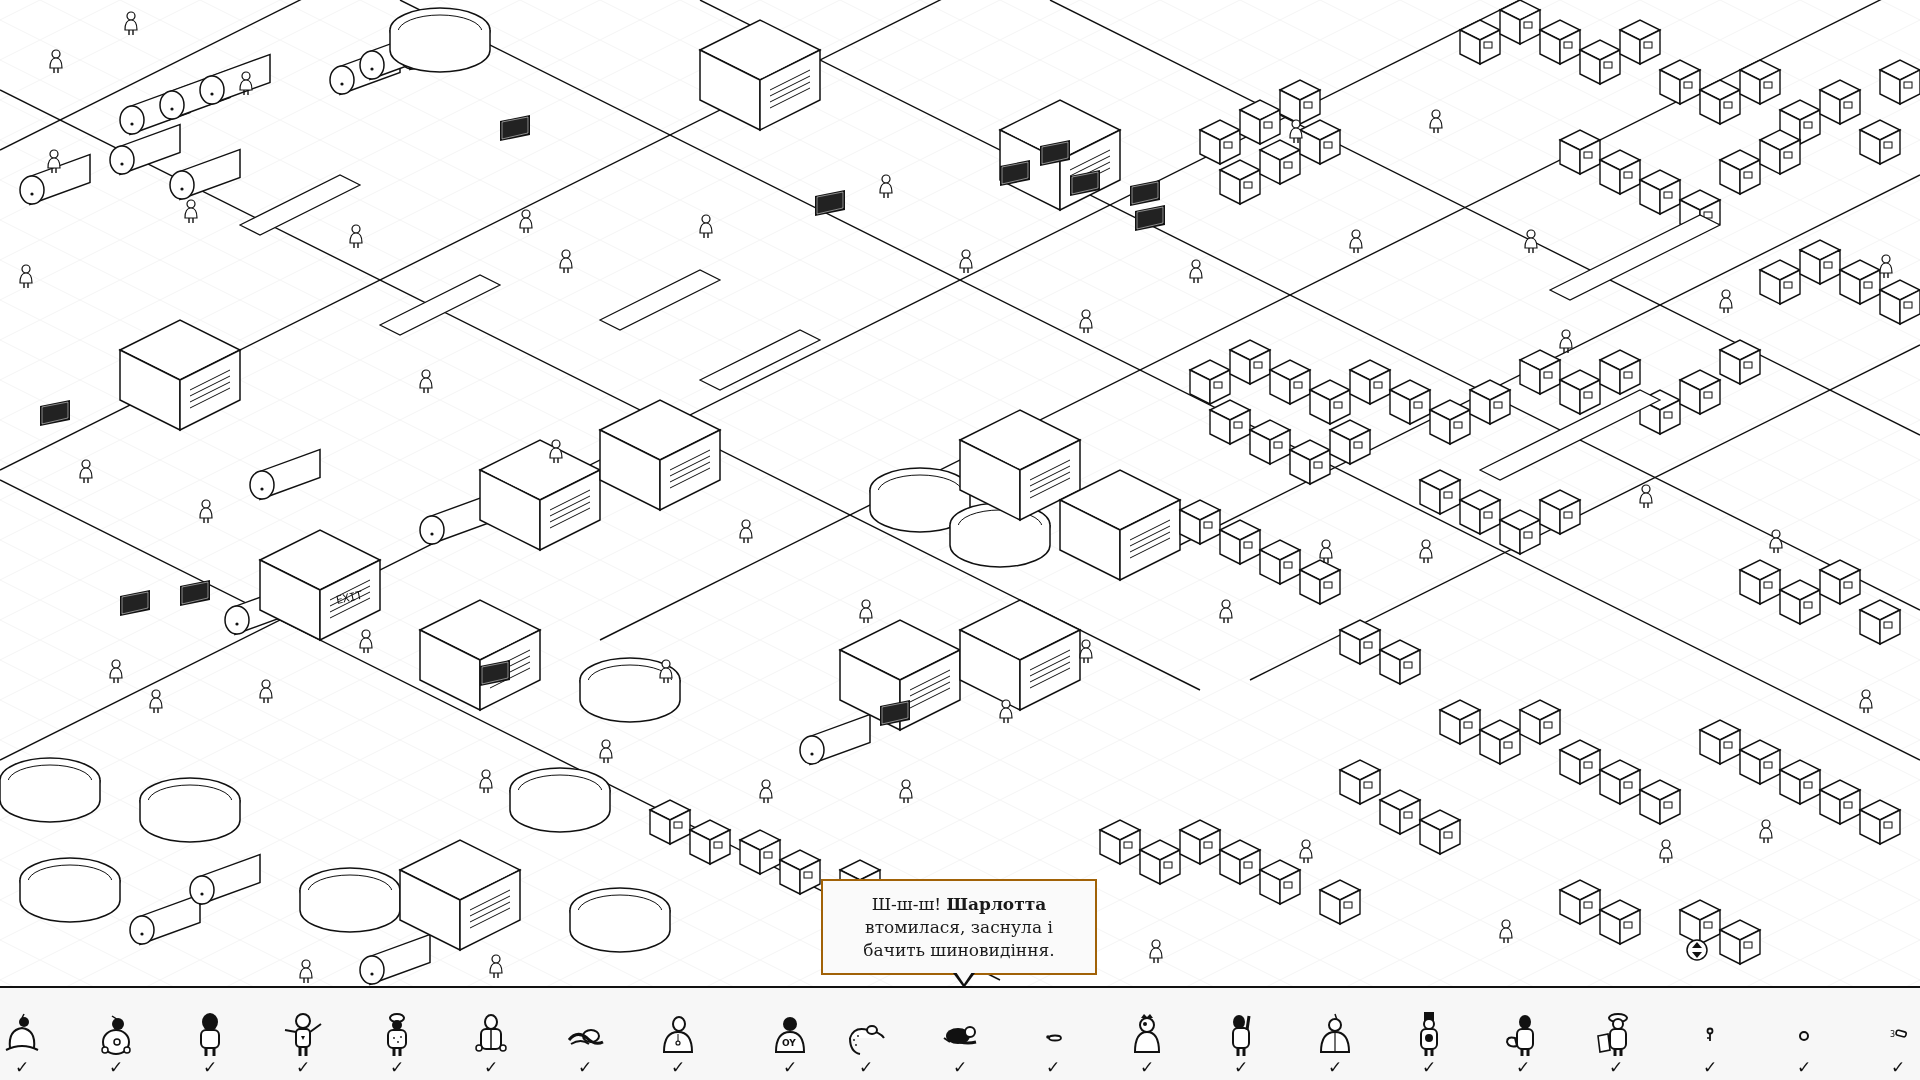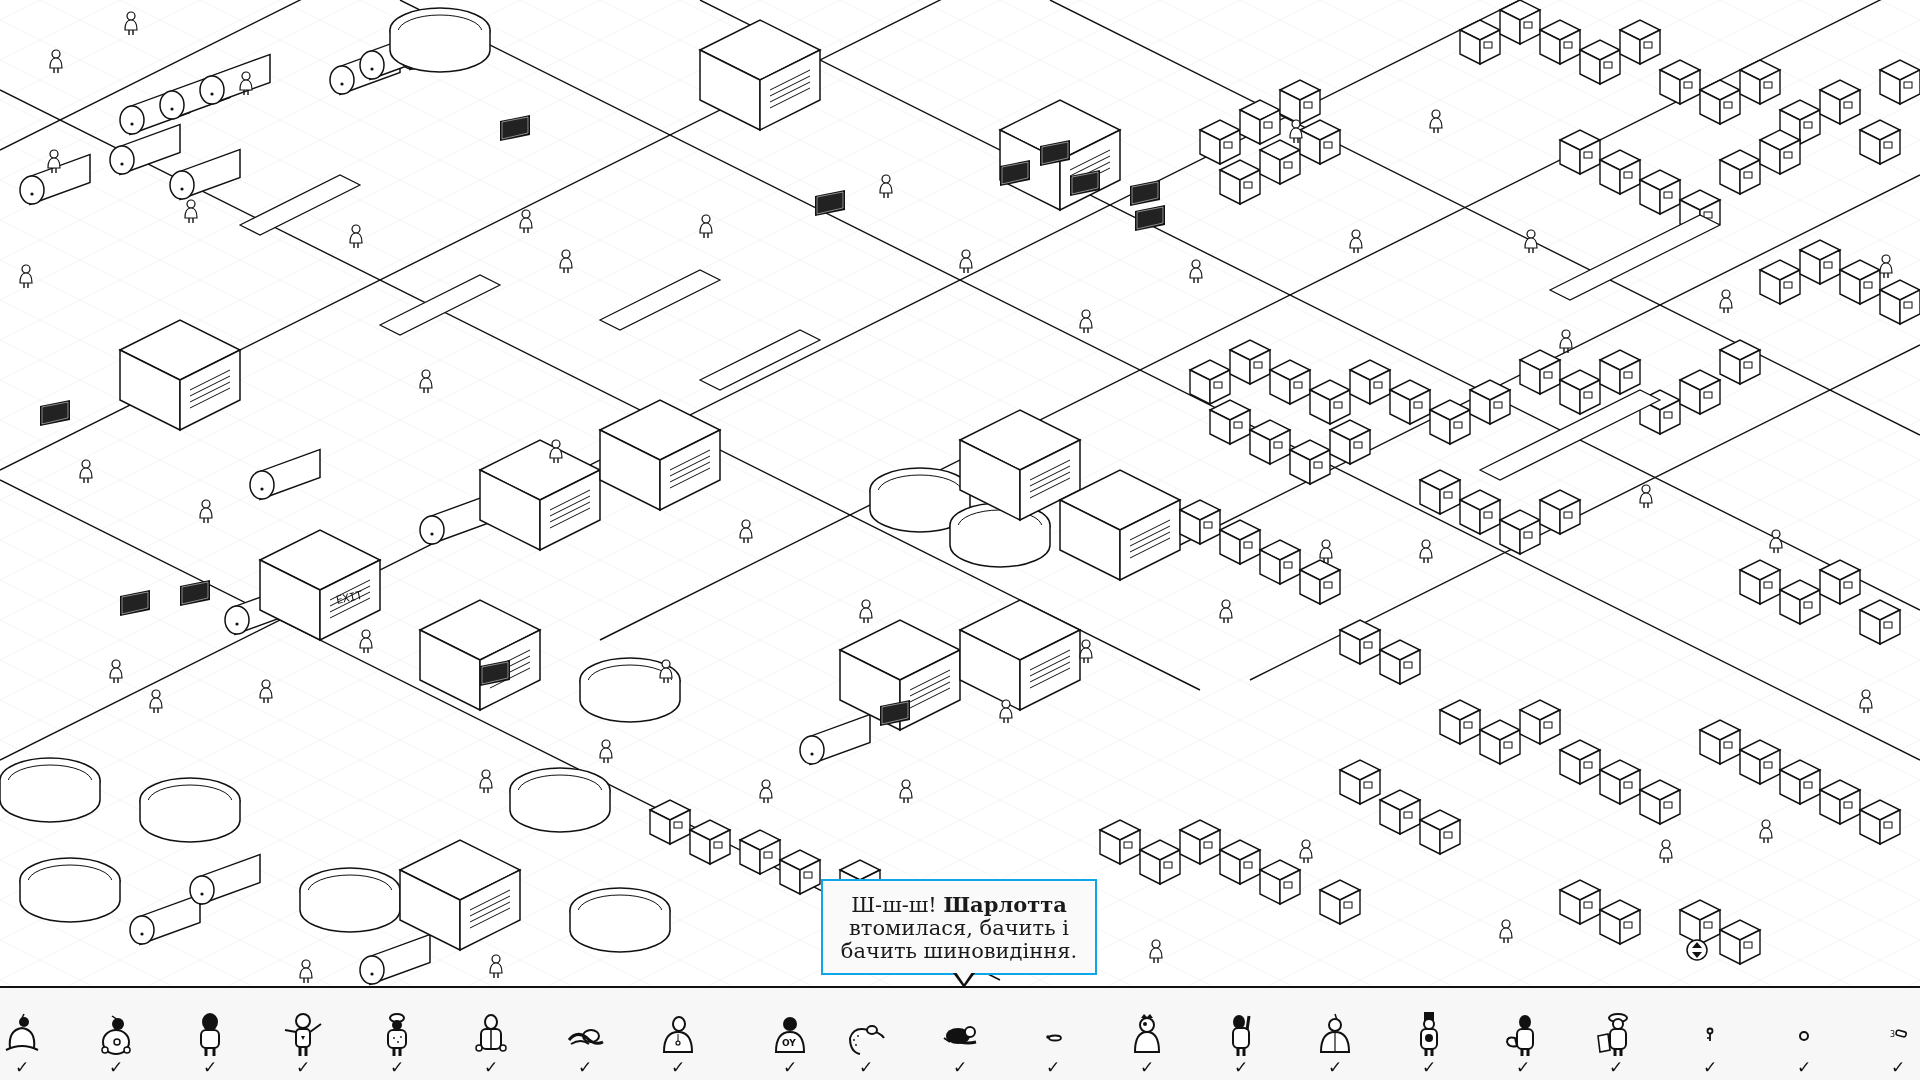--- a/index.html
+++ b/index.html
@@ -19,25 +19,25 @@
   #scene-border {
     position: absolute; left: 0; top: 986px; width: 1920px; height: 2px;
     background: #111;
   }
   
   #bubble {
     position: absolute;
     left: 821px; top: 879px;
     width: 276px; height: 96px;
     background: #fafafa;
-    border: 2px solid #0ea5e9;
+    border: 2px solid #a16207;
     box-sizing: border-box;
     text-align: center;
     font-family: "DejaVu Serif", serif;
-    font-size: 21px;
+    font-size: 17px;
     line-height: 23px;
     color: #1a1a1a;
     padding-top: 12px;
     z-index: 5;
   }
   #bubble .bold { font-weight: bold; }
   #bubble-tail {
     position: absolute;
     left: 953px; top: 973px;
     width: 0; height: 0;
@@ -381,21 +381,21 @@
       <polygon points="1692,948 1697,942 1702,948" fill="#111"></polygon>
       <polygon points="1692,952 1697,958 1702,952" fill="#111"></polygon>
     </g>
   </svg>
 </div>
 
 <div id="scene-border"></div>
 
 <div id="bubble">
   <div><span>Ш-ш-ш!</span> <span class="bold">Шарлотта</span></div>
-  <div>втомилася, бачить і</div>
+  <div>втомилася, заснула і</div>
   <div>бачить шиновидіння.</div>
 </div>
 <div id="bubble-tail"></div>
 <div id="bubble-tail-inner"></div>
 
 <div id="target-bar">
 
   <div class="target" style="left:-18px">
     <svg class="figure" viewBox="0 0 40 48">
         <circle cx="22" cy="10" r="5" fill="#111"></circle>

